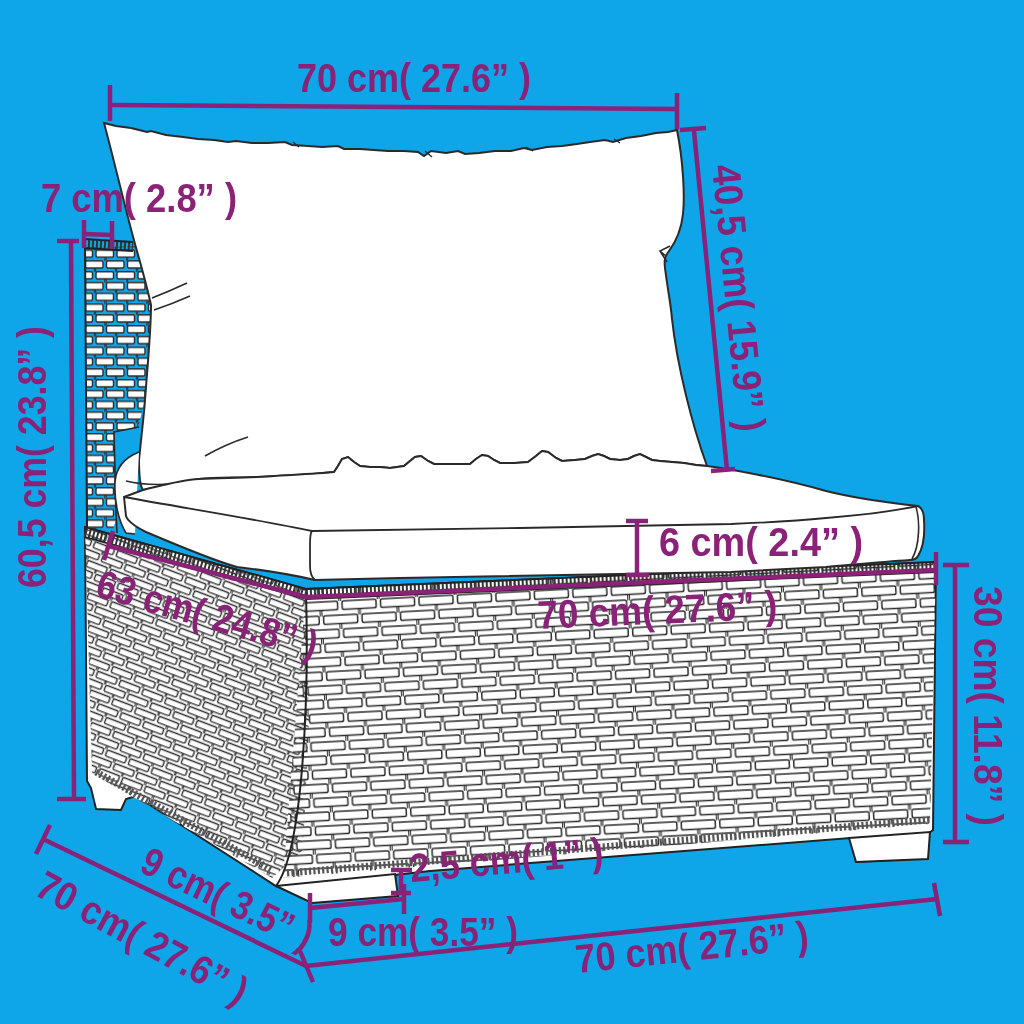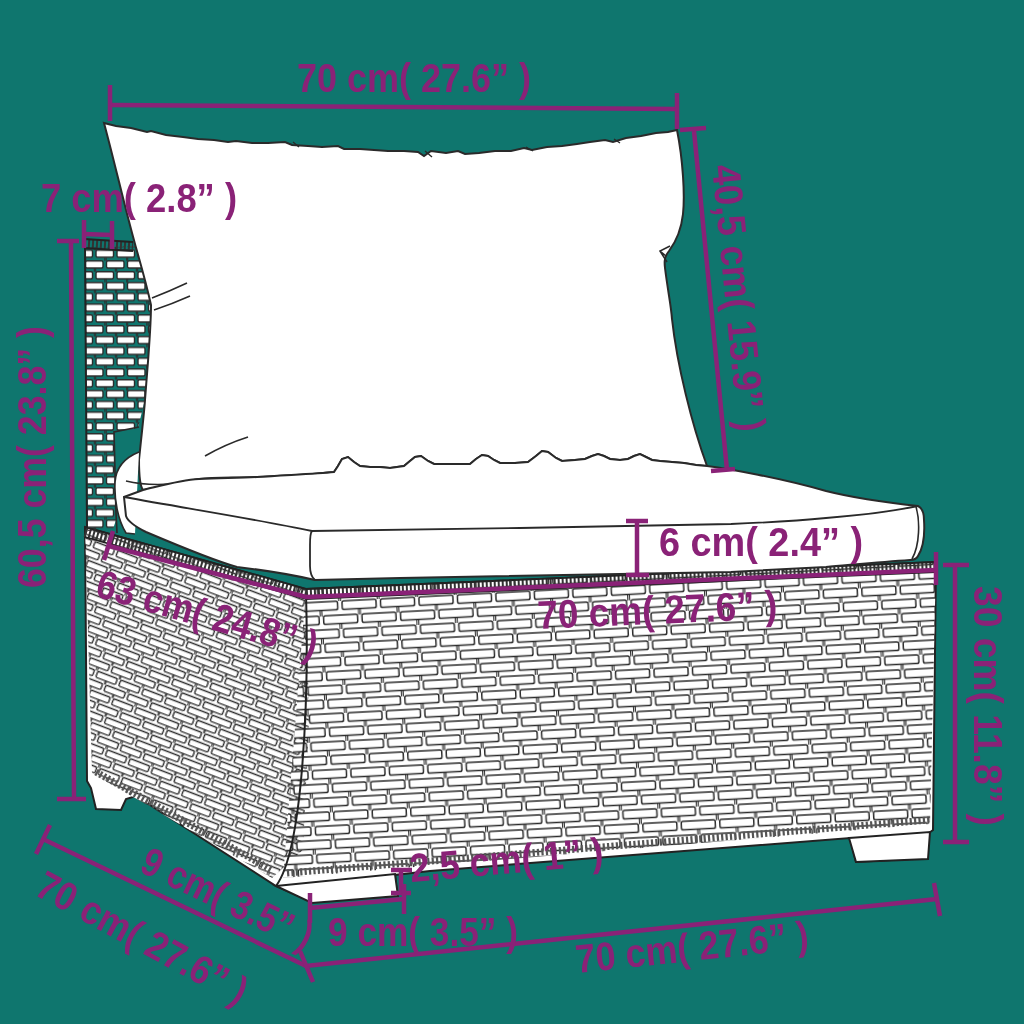--- a/index.html
+++ b/index.html
@@ -1,16 +1,16 @@
 <!DOCTYPE html>
 <html><head>
 <meta charset="utf-8">
 <style>
   html,body{margin:0;padding:0;background:#fff;}
-  .wrap{width:1024px;height:1024px;position:relative;overflow:hidden;background:#0f766e;}
+  .wrap{width:1024px;height:1024px;position:relative;overflow:hidden;background:#0ea5e9;}
   text{font-family:"Liberation Sans", sans-serif;font-weight:bold;fill:#8a2277;}
 </style>
 </head>
 <body>
 <div class="wrap">
 <svg width="1024" height="1024" viewBox="0 0 1024 1024" xmlns="http://www.w3.org/2000/svg">
 <defs>
 
   <pattern id="pf" width="77" height="28" patternUnits="userSpaceOnUse" patternTransform="rotate(-3)">
     <g fill="#fff" stroke="#2b2b2b" stroke-width="1.5">

